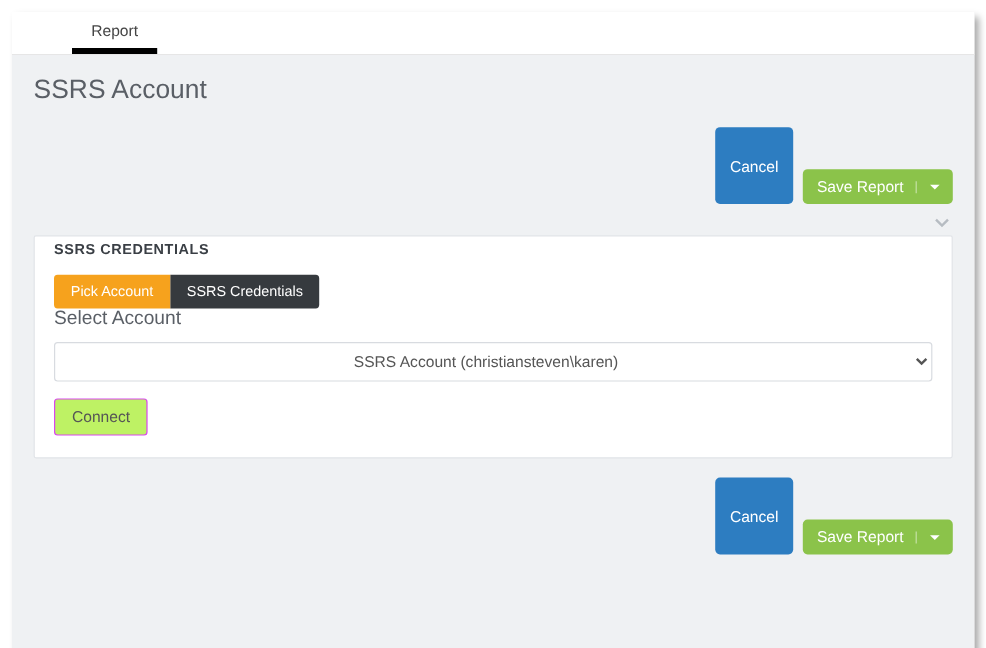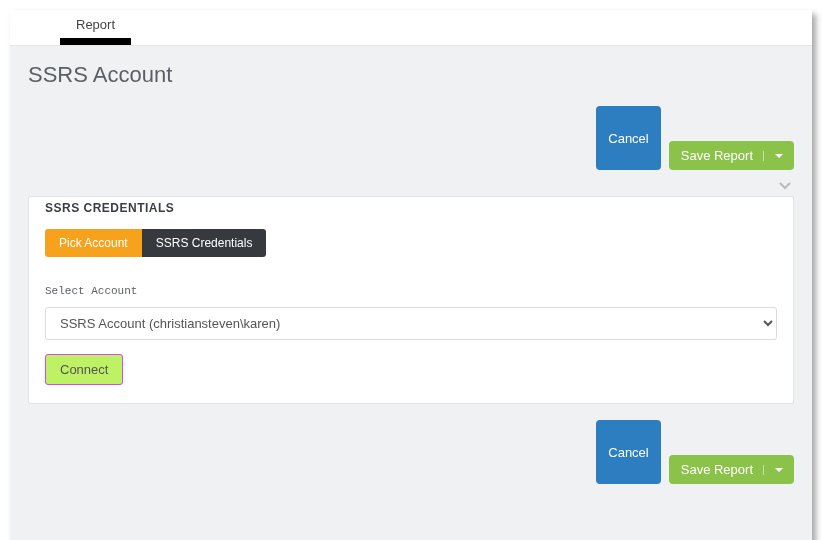--- a/index.html
+++ b/index.html
@@ -24,21 +24,21 @@
     }
     .tab-item {
       display: flex;
       align-items: center;
       padding: 0 16px;
       font-size: 13px;
       color: #555;
       border-bottom: 3px solid transparent;
       cursor: pointer;
     }
-    .tab-item.active { border-bottom: 7px solid #000000; color: #444; }
+    .tab-item.active { border-bottom: 5px solid #000000; color: #444; }
     .body-area {
       padding: 16px 18px 18px 18px;
       background: #eff1f3;
     }
     .page-title {
       font-size: 22px;
       font-weight: 300;
       color: #5a5f66;
       margin-bottom: 18px;
     }
@@ -83,47 +83,47 @@
     }
     .section-title {
       font-size: 12px;
       font-weight: 700;
       letter-spacing: 0.5px;
       color: #3a3f45;
       margin-bottom: 14px;
     }
     .subtab-row {
       display: flex;
-      margin-bottom: 28px;
+      margin-bottom: 0;
     }
     .subtab {
       font-size: 12px;
       color: #fff;
       padding: 7px 14px;
       cursor: pointer;
     }
     .subtab.orange { background: #f6a21d; border-radius: 3px 0 0 3px; }
     .subtab.dark   { background: #363a3e; border-radius: 0 3px 3px 0; }
     .field-label {
-      font-size: 11px;
+      font-size: 16px;
       font-weight: 300;
       color: #5a5f66;
       margin-bottom: 10px;
-      font-family: Liberation Mono, monospace;
     }
     .select {
       width: 100%;
       appearance: auto;
       border: 1px solid #d8dbe0;
       background: #fff;
       font-size: 13px;
       color: #555;
       padding: 7px 10px;
       border-radius: 3px;
       margin-bottom: 14px;
+      text-align: center;
     }
     .btn-light {
       background: #bef264;
       color: #555;
       border: 1px solid #d946ef;
       border-radius: 3px;
       font-size: 13px;
       padding: 7px 14px;
       cursor: pointer;
     }

